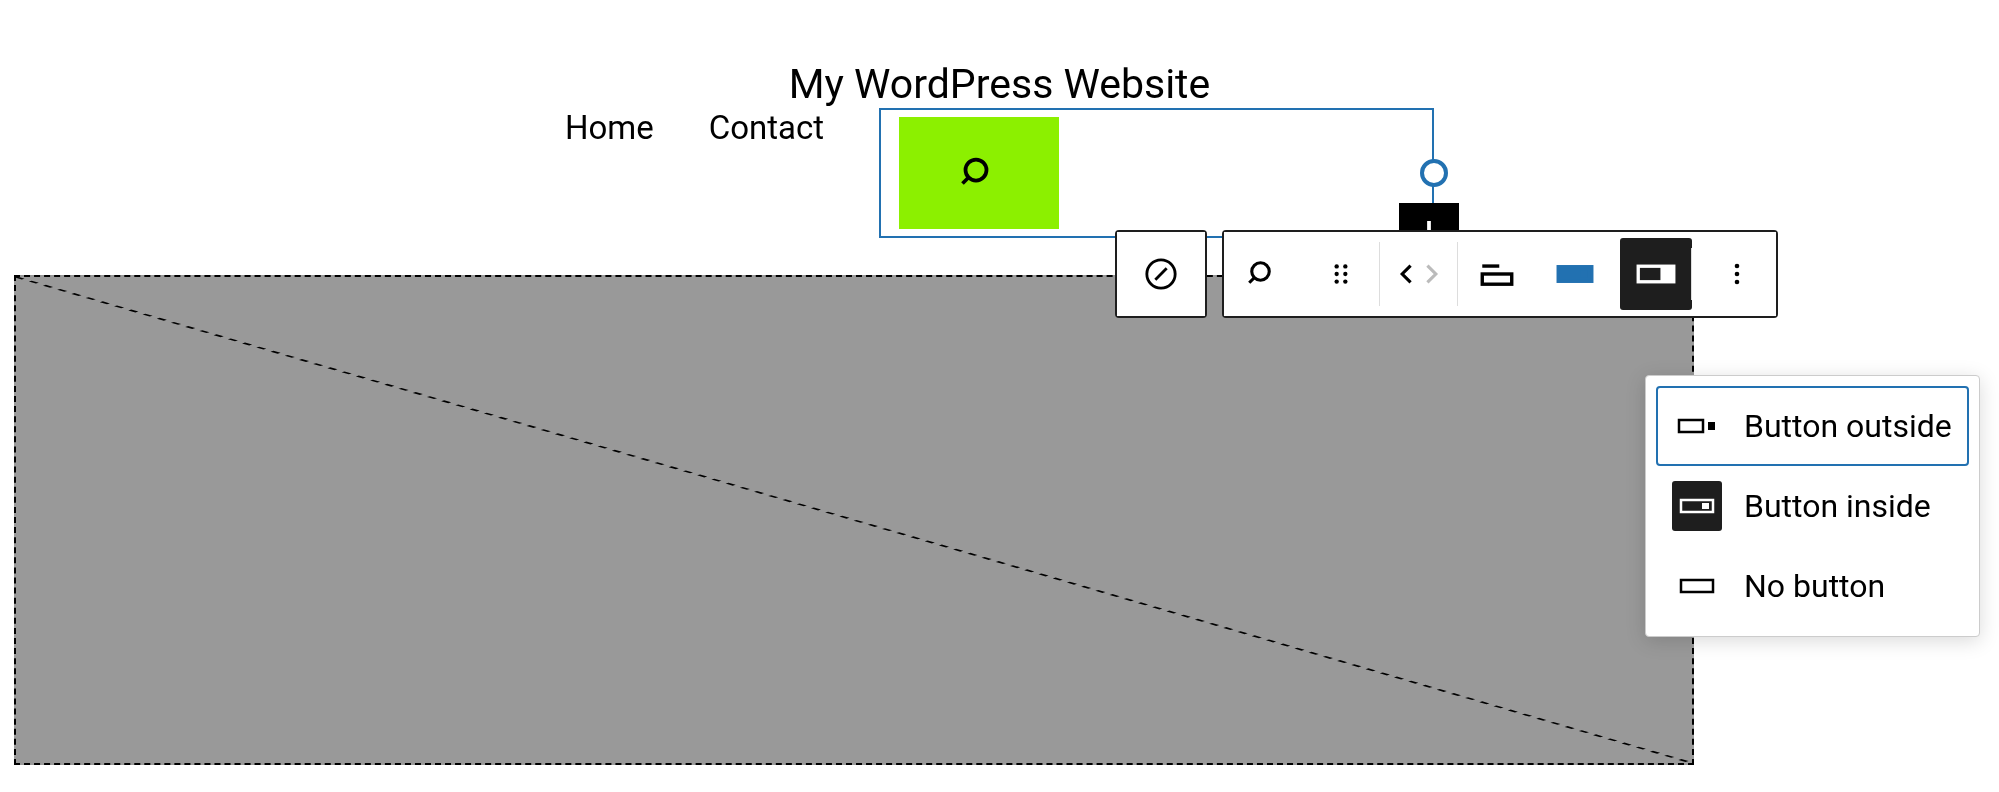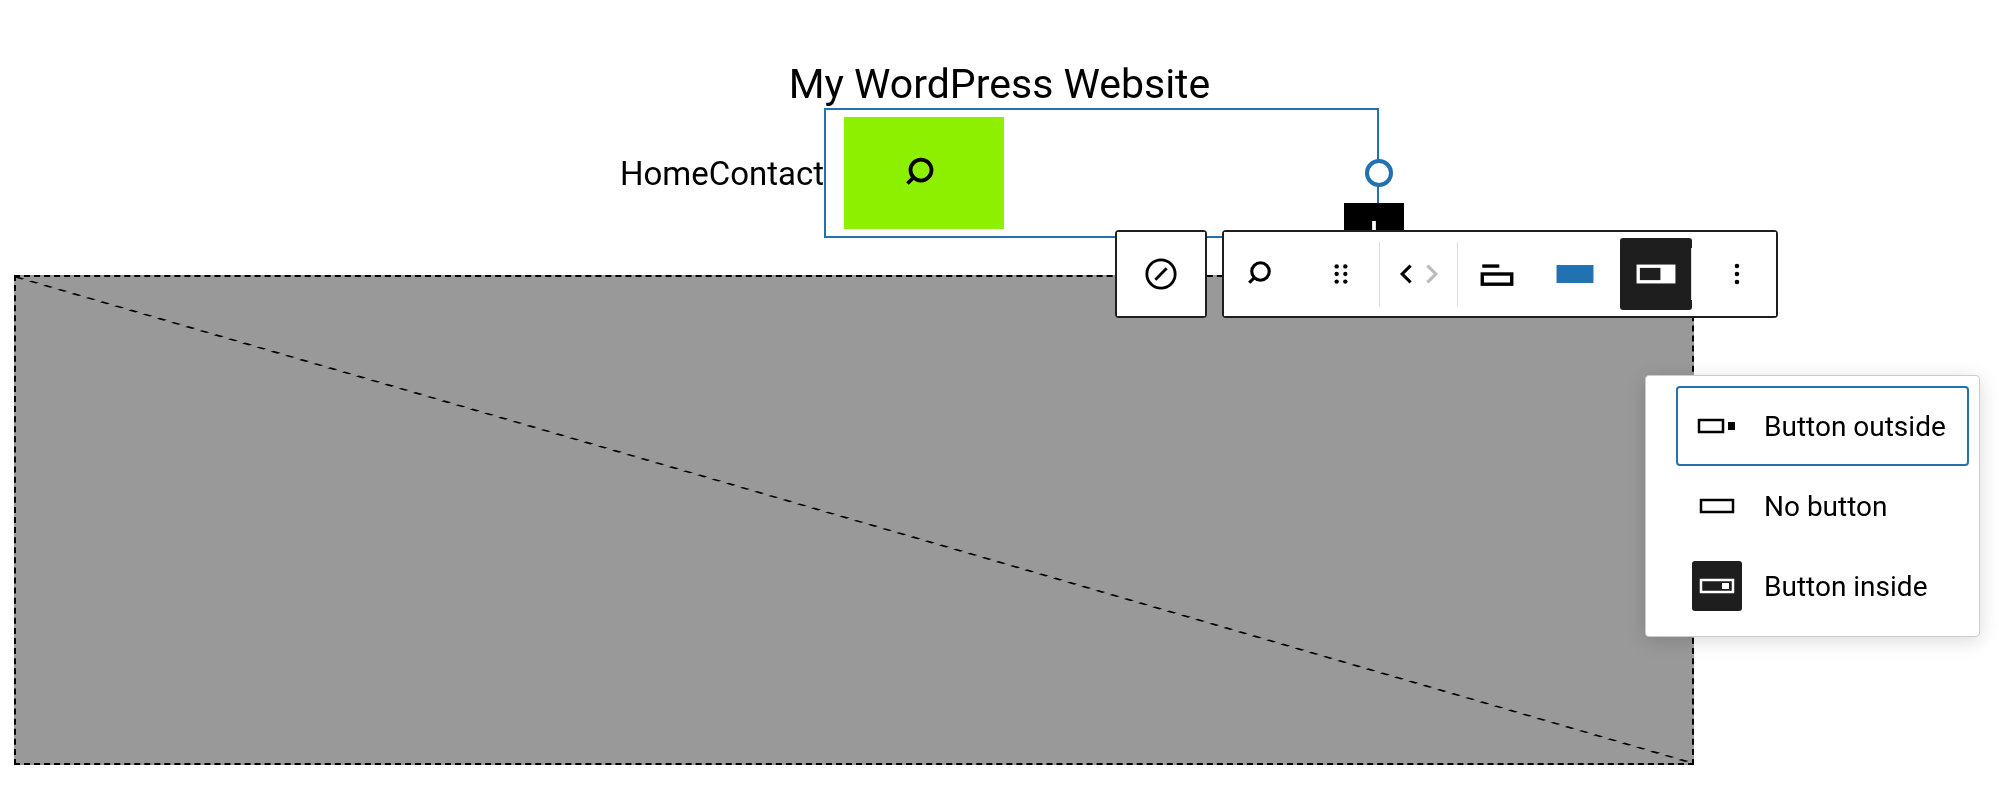--- a/index.html
+++ b/index.html
@@ -19,21 +19,21 @@
     padding: 60px 15px 0 15px;
     flex-direction: column;
   }
   .site-title {
     font-size: 41px;
     font-weight: 400;
     color: #000;
   }
   .nav-area {
     display: flex;
-    align-items: center;
+    gap: 55px;
   }
   .nav-link {
     font-size: 33px;
     color: #000;
     cursor: pointer;
   }
 
   .search-block-wrap {
     position: relative;
   }
@@ -158,25 +158,24 @@
     border-radius: 4px;
     box-shadow: 0 4px 20px rgba(0,0,0,0.15);
     padding: 10px;
   }
   .dropdown-item {
     display: flex;
     align-items: center;
     gap: 22px;
     height: 80px;
     padding: 0 14px;
-    font-size: 28px;
+    font-size: 32px;
     color: #000;
     border-radius: 4px;
     border: 2px solid transparent;
-    margin-left: 20px;
   }
   .dropdown-item.selected { border-color: #2271b1; }
   .dropdown-icon {
     width: 50px;
     height: 50px;
     display: flex;
     align-items: center;
     justify-content: center;
     border-radius: 3px;
   }
@@ -282,30 +281,30 @@
 <div class="dropdown">
   <div class="dropdown-item selected">
     <div class="dropdown-icon">
       <svg width="40" height="24" viewBox="0 0 40 20" fill="none" stroke="#000" stroke-width="2.5">
         <rect x="2" y="4" width="24" height="12" fill="none"></rect>
         <rect x="31" y="6" width="7" height="8" fill="#000" stroke="none"></rect>
       </svg>
     </div>
     <span>Button outside</span>
   </div>
-  <div class="dropdown-item">
-    <div class="dropdown-icon">
-      <svg width="40" height="24" viewBox="0 0 40 20" fill="none" stroke="#000" stroke-width="2.5">
-        <rect x="4" y="4" width="32" height="12" fill="none"></rect>
-      </svg>
-    </div>
-    <span>No button</span>
-  </div>
   <div class="dropdown-item current">
     <div class="dropdown-icon">
       <svg width="40" height="24" viewBox="0 0 40 20" fill="none" stroke="#fff" stroke-width="2.5">
         <rect x="4" y="4" width="32" height="12" fill="none"></rect>
         <rect x="25" y="7" width="7" height="6" fill="#fff" stroke="none"></rect>
       </svg>
     </div>
     <span>Button inside</span>
   </div>
+  <div class="dropdown-item">
+    <div class="dropdown-icon">
+      <svg width="40" height="24" viewBox="0 0 40 20" fill="none" stroke="#000" stroke-width="2.5">
+        <rect x="4" y="4" width="32" height="12" fill="none"></rect>
+      </svg>
+    </div>
+    <span>No button</span>
+  </div>
 </div>
 
 </body></html>

